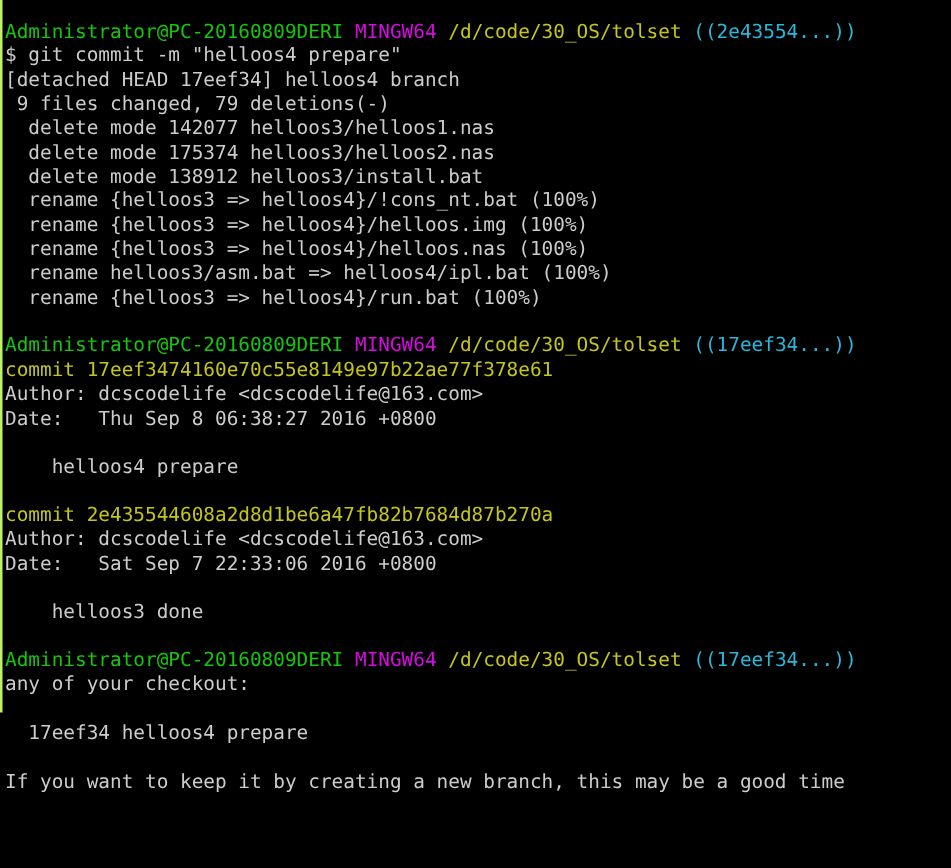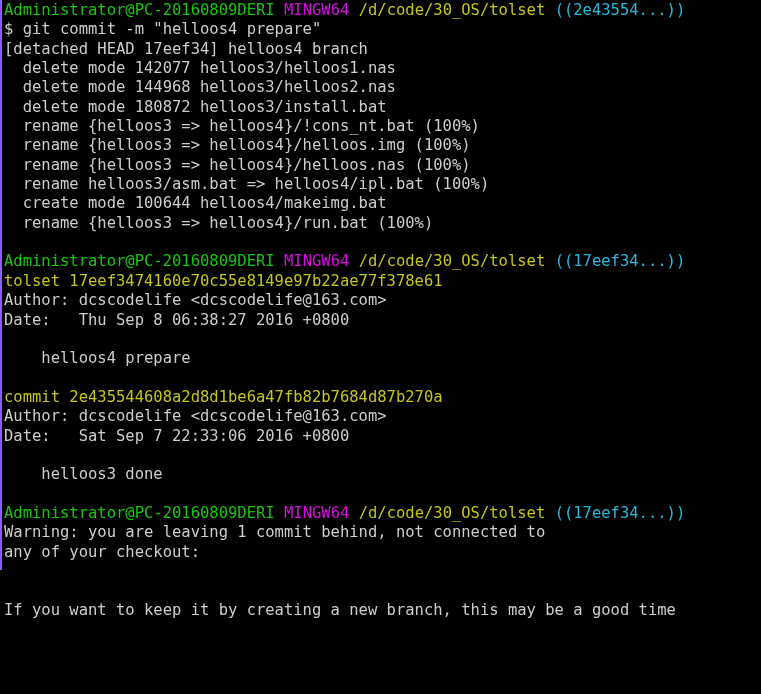--- a/index.html
+++ b/index.html
@@ -13,22 +13,22 @@
     height: 694px;
     overflow: hidden;
     font-family: "DejaVu Sans Mono", "Liberation Mono", monospace;
   }
   #terminal {
     position: relative;
     width: 761px;
     height: 570px;
     background: #000000;
     box-sizing: border-box;
-    border-left: 2px solid #8b5cf6;
-    padding: 1px 0 0 2px;
+    border-left: 2px solid #bef264;
+    padding: 16px 0 0 2px;
   }
   .line {
     height: 19.35px;
     line-height: 19.35px;
     font-size: 15.5px;
     white-space: pre;
     letter-spacing: 0px;
     color: #cccccc;
   }
   .line.blank { color: transparent; }
@@ -40,42 +40,42 @@
   .c-white   { color: #cccccc; }
   .c-commit  { color: #c5c51a; }
 </style>
 </head>
 <body>
 
 <div id="terminal">
     <div class="line"><span class="seg c-green">Administrator@PC-20160809DERI</span><span class="seg c-white"> </span><span class="seg c-magenta">MINGW64</span><span class="seg c-white"> </span><span class="seg c-yellow">/d/code/30_OS/tolset</span><span class="seg c-white"> </span><span class="seg c-cyan-b">((2e43554...))</span></div>
     <div class="line"><span class="seg c-white">$ git commit -m "helloos4 prepare"</span></div>
     <div class="line"><span class="seg c-white">[detached HEAD 17eef34] helloos4 branch</span></div>
+    <div class="line"><span class="seg c-white"> 9 files changed, 79 deletions(-)</span></div>
     <div class="line"><span class="seg c-white">  delete mode 142077 helloos3/helloos1.nas</span></div>
-    <div class="line"><span class="seg c-white">  delete mode 144968 helloos3/helloos2.nas</span></div>
-    <div class="line"><span class="seg c-white">  delete mode 180872 helloos3/install.bat</span></div>
+    <div class="line"><span class="seg c-white">  delete mode 175374 helloos3/helloos2.nas</span></div>
+    <div class="line"><span class="seg c-white">  delete mode 138912 helloos3/install.bat</span></div>
     <div class="line"><span class="seg c-white">  rename {helloos3 =&gt; helloos4}/!cons_nt.bat (100%)</span></div>
     <div class="line"><span class="seg c-white">  rename {helloos3 =&gt; helloos4}/helloos.img (100%)</span></div>
     <div class="line"><span class="seg c-white">  rename {helloos3 =&gt; helloos4}/helloos.nas (100%)</span></div>
     <div class="line"><span class="seg c-white">  rename helloos3/asm.bat =&gt; helloos4/ipl.bat (100%)</span></div>
-    <div class="line"><span class="seg c-white">  create mode 100644 helloos4/makeimg.bat</span></div>
     <div class="line"><span class="seg c-white">  rename {helloos3 =&gt; helloos4}/run.bat (100%)</span></div>
     <div class="line blank"><span class="seg c-white">&nbsp;</span></div>
     <div class="line"><span class="seg c-green">Administrator@PC-20160809DERI</span><span class="seg c-white"> </span><span class="seg c-magenta">MINGW64</span><span class="seg c-white"> </span><span class="seg c-yellow">/d/code/30_OS/tolset</span><span class="seg c-white"> </span><span class="seg c-cyan-b">((17eef34...))</span></div>
-    <div class="line"><span class="seg c-commit">tolset 17eef3474160e70c55e8149e97b22ae77f378e61</span></div>
+    <div class="line"><span class="seg c-commit">commit 17eef3474160e70c55e8149e97b22ae77f378e61</span></div>
     <div class="line"><span class="seg c-white">Author: dcscodelife &lt;dcscodelife@163.com&gt;</span></div>
     <div class="line"><span class="seg c-white">Date:   Thu Sep 8 06:38:27 2016 +0800</span></div>
     <div class="line blank"><span class="seg c-white">&nbsp;</span></div>
     <div class="line"><span class="seg c-white">    helloos4 prepare</span></div>
     <div class="line blank"><span class="seg c-white">&nbsp;</span></div>
     <div class="line"><span class="seg c-commit">commit 2e435544608a2d8d1be6a47fb82b7684d87b270a</span></div>
     <div class="line"><span class="seg c-white">Author: dcscodelife &lt;dcscodelife@163.com&gt;</span></div>
     <div class="line"><span class="seg c-white">Date:   Sat Sep 7 22:33:06 2016 +0800</span></div>
     <div class="line blank"><span class="seg c-white">&nbsp;</span></div>
     <div class="line"><span class="seg c-white">    helloos3 done</span></div>
     <div class="line blank"><span class="seg c-white">&nbsp;</span></div>
     <div class="line"><span class="seg c-green">Administrator@PC-20160809DERI</span><span class="seg c-white"> </span><span class="seg c-magenta">MINGW64</span><span class="seg c-white"> </span><span class="seg c-yellow">/d/code/30_OS/tolset</span><span class="seg c-white"> </span><span class="seg c-cyan-b">((17eef34...))</span></div>
-    <div class="line"><span class="seg c-white">Warning: you are leaving 1 commit behind, not connected to</span></div>
     <div class="line"><span class="seg c-white">any of your checkout:</span></div>
     <div class="line blank"><span class="seg c-white">&nbsp;</span></div>
+    <div class="line"><span class="seg c-white">  17eef34 helloos4 prepare</span></div>
     <div class="line blank"><span class="seg c-white">&nbsp;</span></div>
     <div class="line"><span class="seg c-white">If you want to keep it by creating a new branch, this may be a good time</span></div>
   </div>
 
 </body></html>

